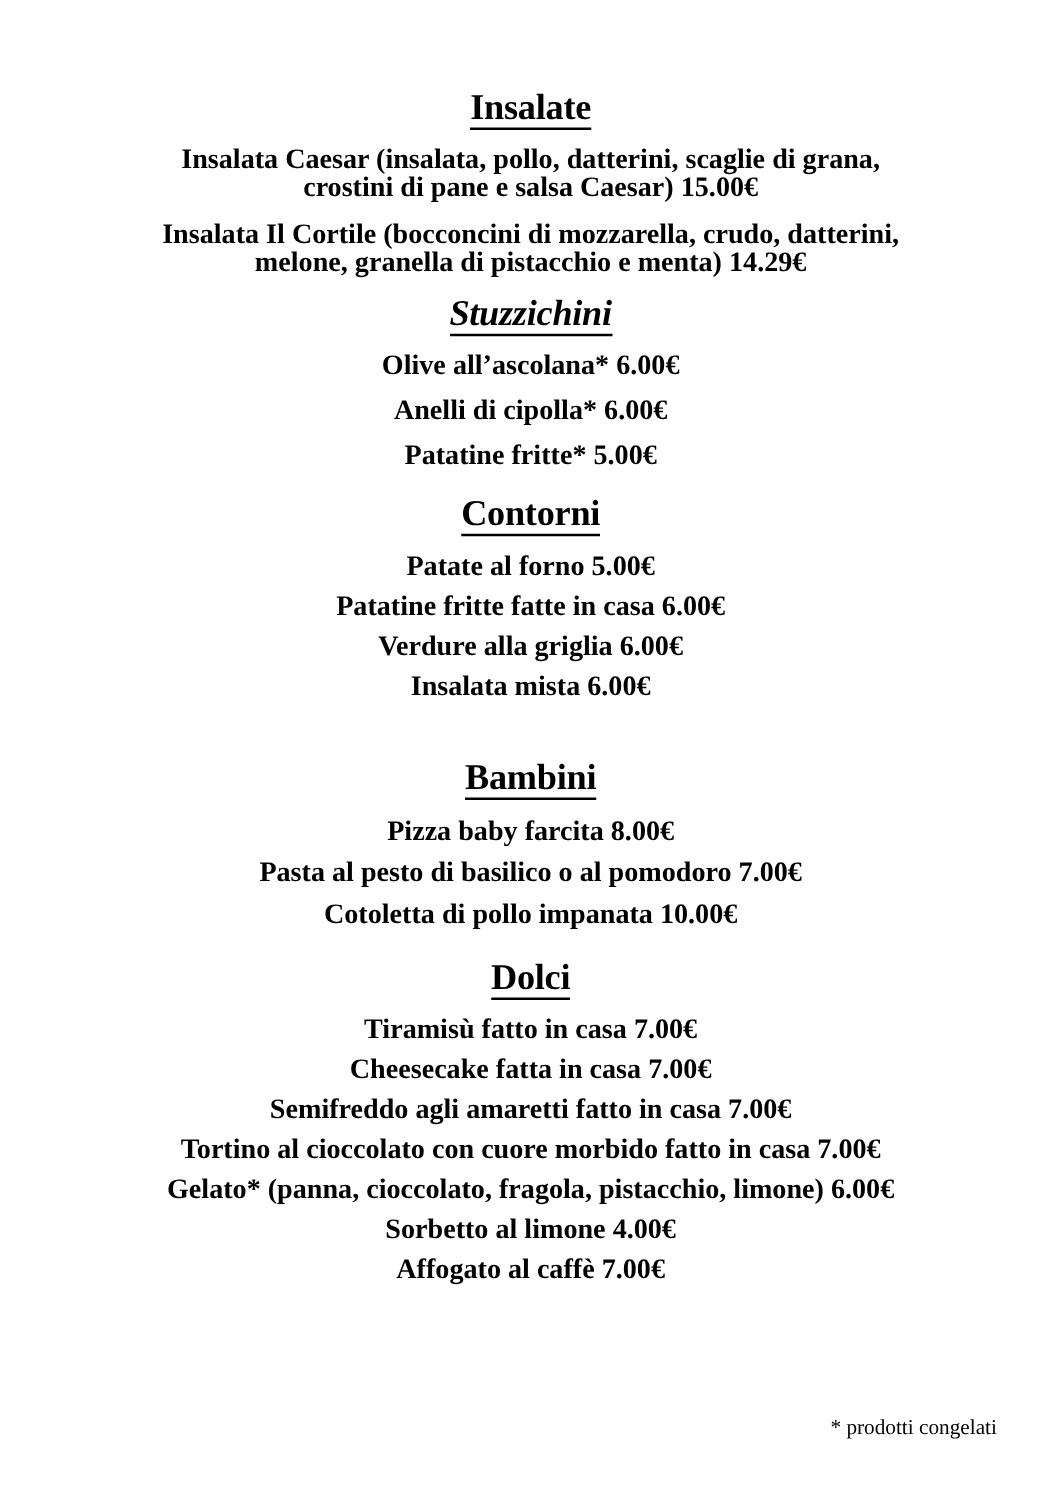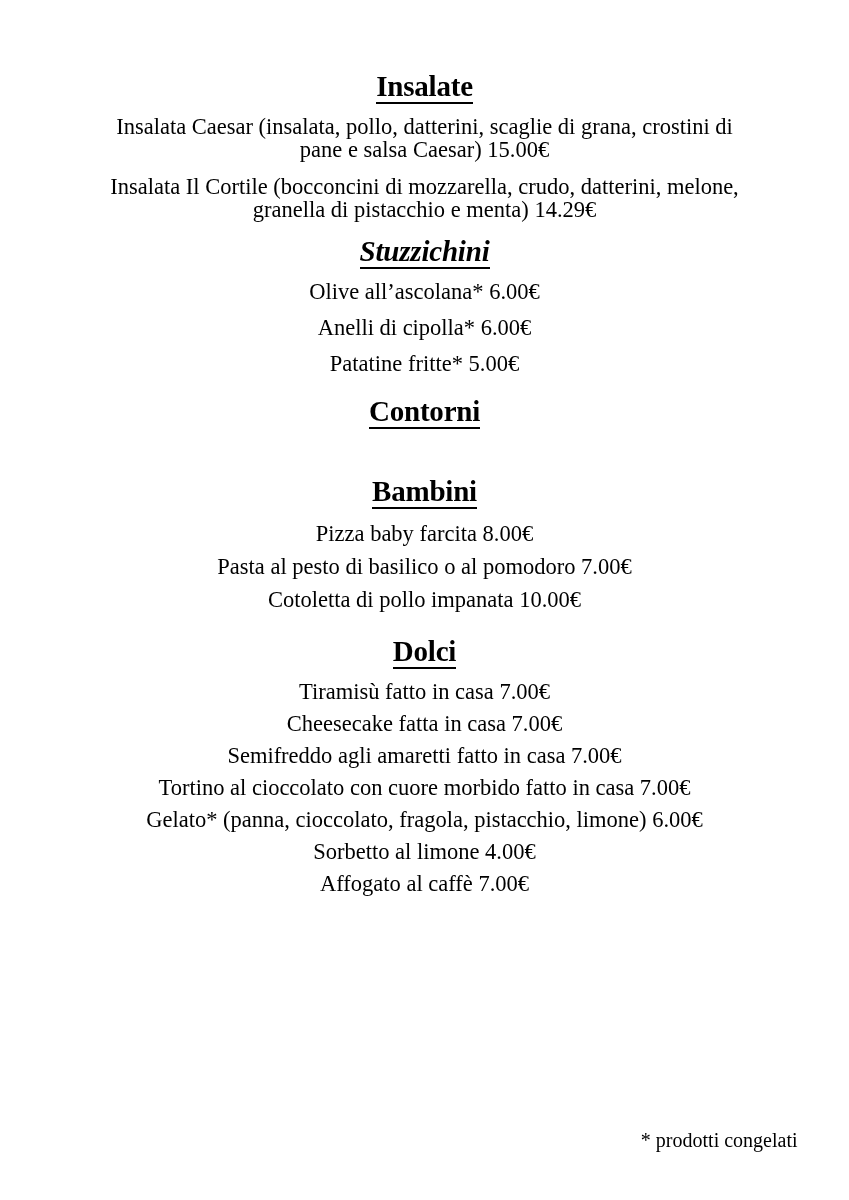--- a/index.html
+++ b/index.html
@@ -46,20 +46,21 @@
     padding: 0;
     list-style: none;
   }
   .item {
     font-size: 22.5px;
     line-height: 23px;
     text-align: center;
     margin: 0;
     padding: 0;
     white-space: normal;
+    font-weight: bold;
   }
 
   
   #sec-insalate .section-heading { margin-bottom: 11px; }
   #sec-insalate .item { margin-bottom: 14px; }
   #sec-insalate .item:last-child { margin-bottom: 0; }
 
   #sec-stuzzichini { margin-top: 16px; }
   #sec-stuzzichini .section-heading { margin-bottom: 11px; font-style: italic; }
   #sec-stuzzichini .item { margin-bottom: 13px; }
@@ -77,21 +78,21 @@
 
   #sec-dolci { margin-top: 26px; }
   #sec-dolci .section-heading { margin-bottom: 11px; }
   #sec-dolci .item { margin-bottom: 9px; }
   #sec-dolci .item:last-child { margin-bottom: 0; }
 
   .footnote {
     position: absolute;
     right: 34px;
     bottom: 50px;
-    font-size: 20px;
+    font-size: 17px;
     line-height: 1;
     text-align: right;
     font-family: "Liberation Serif", "DejaVu Serif", serif;
   }
 </style>
 </head>
 <body>
 
 <div class="page">
   <div class="content">
@@ -108,20 +109,26 @@
       <h2 class="section-heading"><span class="heading-text">Stuzzichini</span></h2>
       <ul class="items">
         <li class="item">Olive all’ascolana* 6.00€</li>
         <li class="item">Anelli di cipolla* 6.00€</li>
         <li class="item">Patatine fritte* 5.00€</li>
       </ul>
     </div>
 
     <div class="section" id="sec-contorni">
       <h2 class="section-heading"><span class="heading-text">Contorni</span></h2>
+      <ul class="items">
+        <li class="item">Patate al forno 5.00€</li>
+        <li class="item">Patatine fritte fatte in casa 6.00€</li>
+        <li class="item">Verdure alla griglia 6.00€</li>
+        <li class="item">Insalata mista 6.00€</li>
+      </ul>
     </div>
 
     <div class="section" id="sec-bambini">
       <h2 class="section-heading"><span class="heading-text">Bambini</span></h2>
       <ul class="items">
         <li class="item">Pizza baby farcita 8.00€</li>
         <li class="item">Pasta al pesto di basilico o al pomodoro 7.00€</li>
         <li class="item">Cotoletta di pollo impanata 10.00€</li>
       </ul>
     </div>

